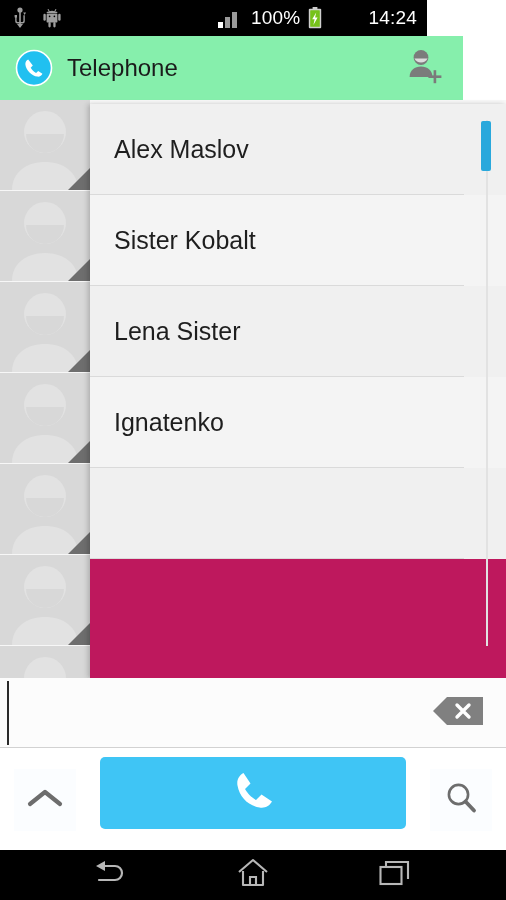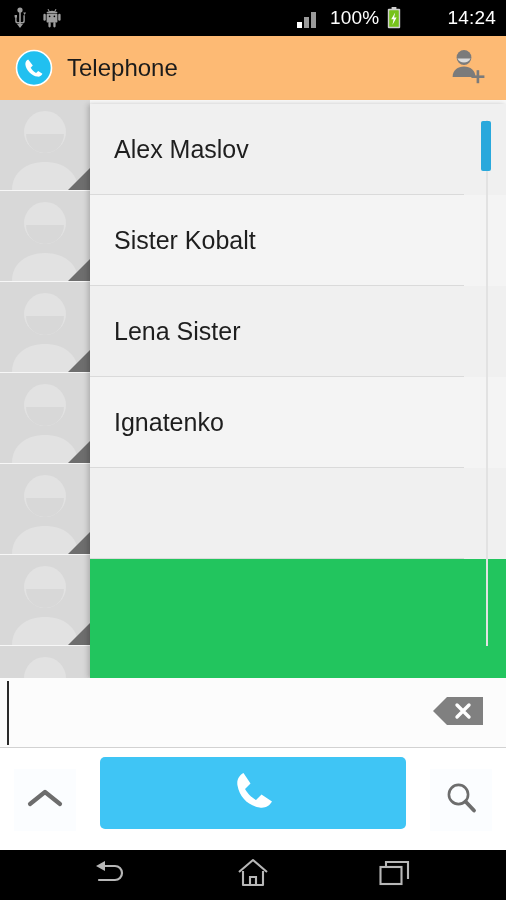--- a/index.html
+++ b/index.html
@@ -16,21 +16,21 @@
     width: 506px;
     height: 900px;
     overflow: hidden;
     background: #ffffff;
   }
 
   
   #status-bar {
     position: absolute;
     left: 0; top: 0;
-    width: 506px; height: 36px;
+    width: 427px; height: 36px;
     background: #000000;
     display: flex;
     align-items: center;
     box-sizing: border-box;
     padding: 0 10px 0 12px;
   }
   #status-left { display: flex; align-items: center; gap: 14px; }
   #status-right {
     margin-left: auto;
     display: flex;
@@ -41,22 +41,22 @@
     letter-spacing: .2px;
   }
   .sb-icon { display: block; }
   #battery-pct { color: #ffffff; font-size: 19px; }
   #status-clock { color: #ffffff; font-size: 19px; margin-left: 38px; }
 
   
   #app-header {
     position: absolute;
     left: 0; top: 36px;
-    width: 506px; height: 64px;
-    background: #fdba74;
+    width: 463px; height: 64px;
+    background: #86efac;
     display: flex;
     align-items: center;
     box-sizing: border-box;
     padding: 0 16px 0 15px;
   }
   #app-icon { width: 38px; height: 38px; flex: none; }
   #app-title {
     margin-left: 14px;
     font-size: 24px;
     color: #1b1b1b;
@@ -95,21 +95,21 @@
     width: 0; height: 0;
     border-left: 22px solid transparent;
     border-bottom: 22px solid #6e6e6e;
   }
 
   
   #contact-dropdown {
     position: absolute;
     left: 90px; top: 104px;
     width: 416px; height: 574px;
-    background: #22c55e;
+    background: #be185d;
     overflow: hidden;
     box-shadow: -3px 0 5px rgba(0,0,0,.13), 0 1px 4px rgba(0,0,0,.10);
   }
   .dropdown-item {
     position: relative;
     height: 91px;
     box-sizing: border-box;
     display: flex;
     align-items: center;
     padding-left: 24px;

